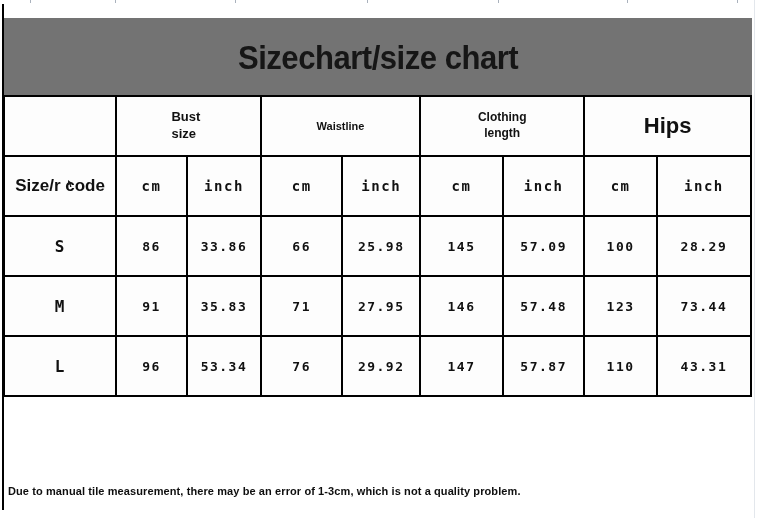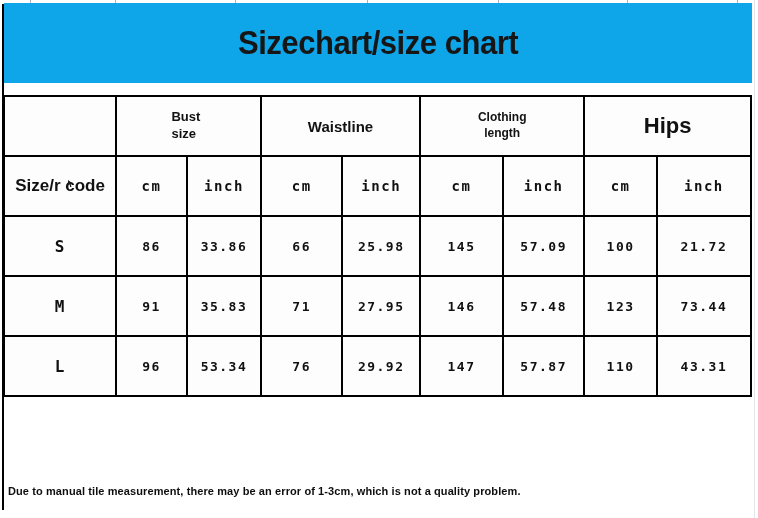--- a/index.html
+++ b/index.html
@@ -13,43 +13,43 @@
   }
   .screen{position:absolute;inset:0;}
 
   
   .sheet-left-border{position:absolute;left:2px;top:4px;width:2px;height:506px;background:#000;}
   .grid-stub{position:absolute;top:0;width:1px;height:3px;background:#aab2bd;}
   .right-gridline{position:absolute;top:0;right:3px;width:1px;height:518px;background:#e3e7ec;}
 
   
   .banner{
-    position:absolute;left:4px;top:3px;width:748px;height:80px;
-    background:#0ea5e9;
+    position:absolute;left:4px;top:18px;width:748px;height:80px;
+    background:#737373;
     display:flex;align-items:center;justify-content:center;
   }
   .banner .title-text{
     font-size:33px;font-weight:bold;color:#161616;
     transform:scaleX(0.94);letter-spacing:-0.5px;white-space:nowrap;
   }
 
   
   table.size-table{
     position:absolute;left:3px;top:95px;width:749px;
     border-collapse:collapse;table-layout:fixed;
     background:#fdfdfd;
   }
   table.size-table td{
     border:2px solid #000;
     text-align:center;vertical-align:middle;
     height:58px;padding:0;overflow:hidden;
   }
   .grp{font-weight:bold;font-size:13px;line-height:1.3;border-radius:6px;}
   .grp .wrap-bust{display:inline-block;width:34px;text-align:left;}
-  .grp-waist{font-weight:bold;font-size:15px;}
+  .grp-waist{font-weight:bold;font-size:11px;}
   .grp .wrap-cloth{display:inline-block;width:58px;text-align:center;font-size:12px;}
   .grp-hips{font-weight:bold;font-size:22px;margin-left:40px;}
 
   .corner-cell{position:relative;font-weight:bold;font-size:17px;letter-spacing:0;}
   .cursor-artifact{
     position:absolute;left:63px;top:23px;width:5px;height:7px;background:#1c1c1c;
     clip-path:polygon(0 0,100% 55%,55% 62%,70% 100%,40% 100%,35% 65%,0 70%);
   }
 
   .mono{font-family:"DejaVu Sans Mono", monospace;font-weight:bold;}
@@ -128,21 +128,21 @@
 
     <tr>
       <td class="mono size-letter">S</td>
       <td class="mono num">86</td>
       <td class="mono num">33.86</td>
       <td class="mono num">66</td>
       <td class="mono num">25.98</td>
       <td class="mono num">145</td>
       <td class="mono num">57.09</td>
       <td class="mono num">100</td>
-      <td class="mono num">21.72</td>
+      <td class="mono num">28.29</td>
     </tr>
 
     <tr>
       <td class="mono size-letter">M</td>
       <td class="mono num">91</td>
       <td class="mono num">35.83</td>
       <td class="mono num">71</td>
       <td class="mono num">27.95</td>
       <td class="mono num">146</td>
       <td class="mono num">57.48</td>

